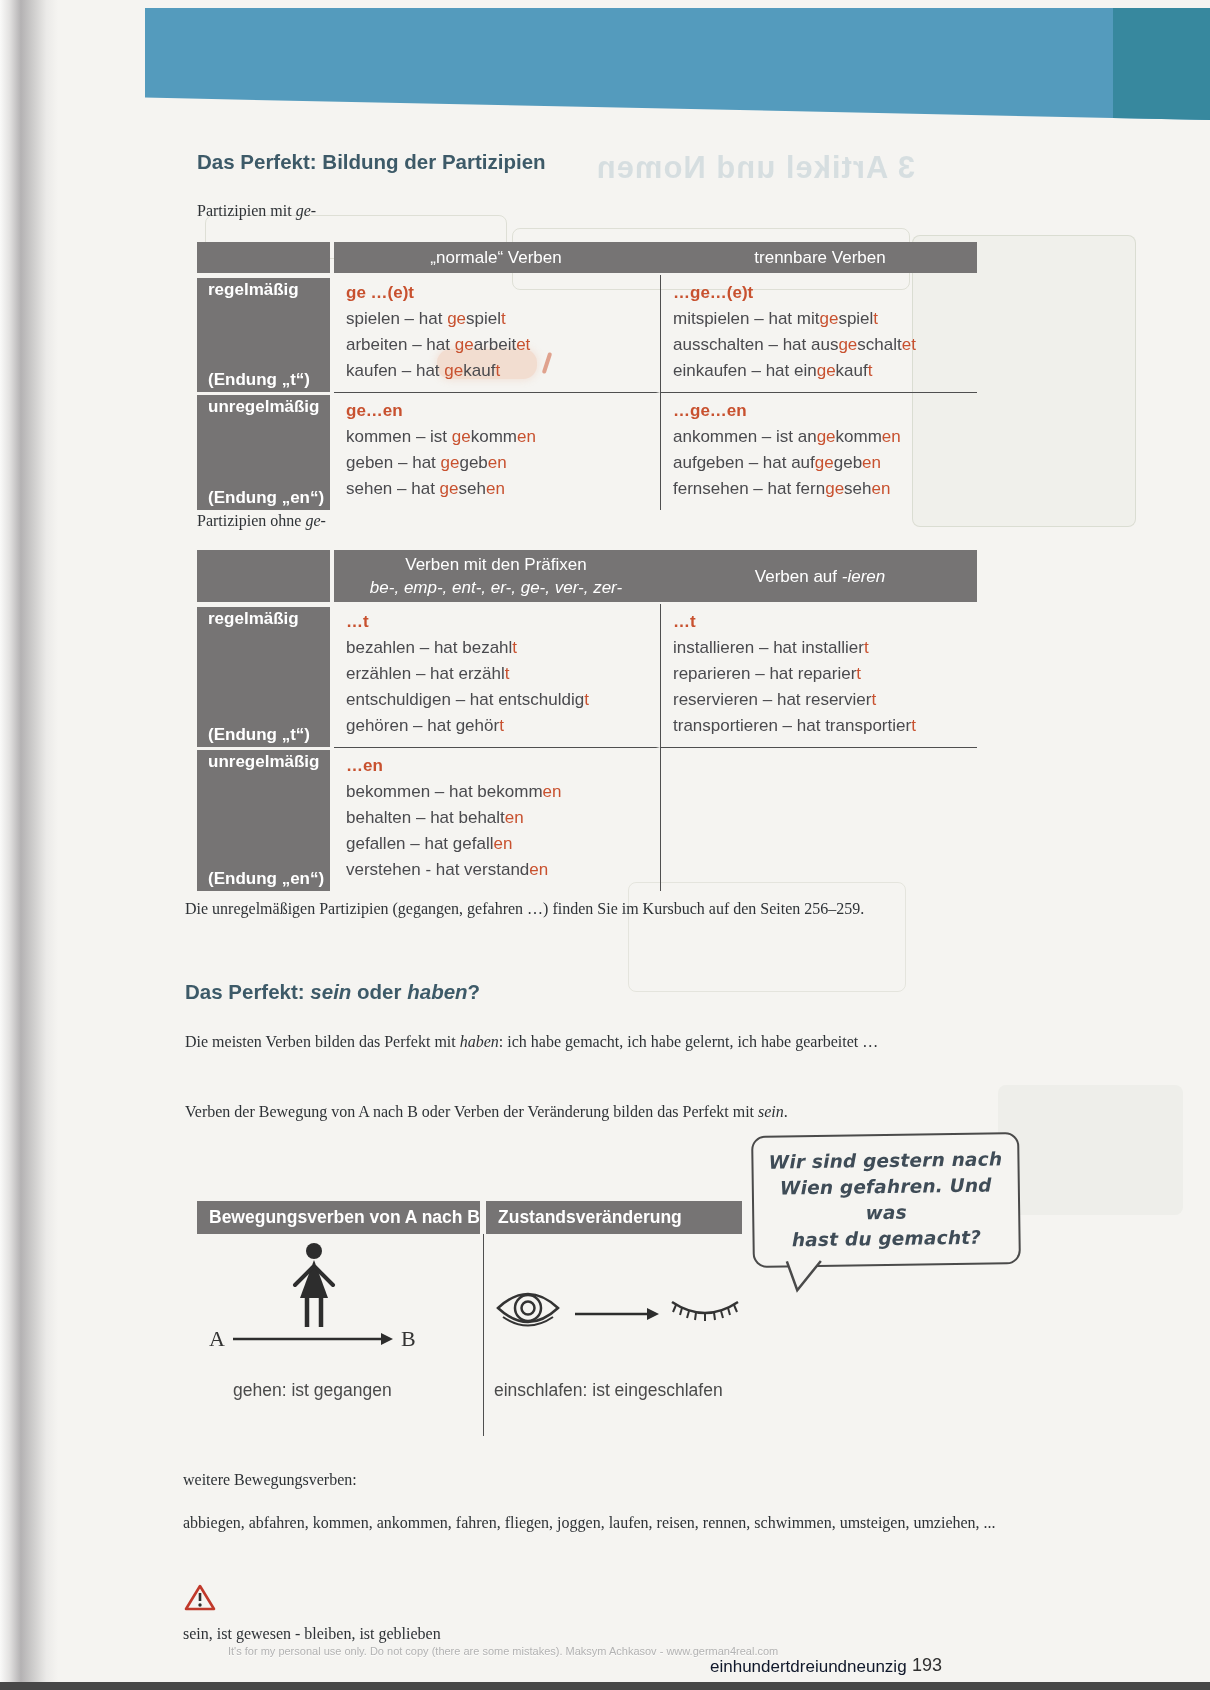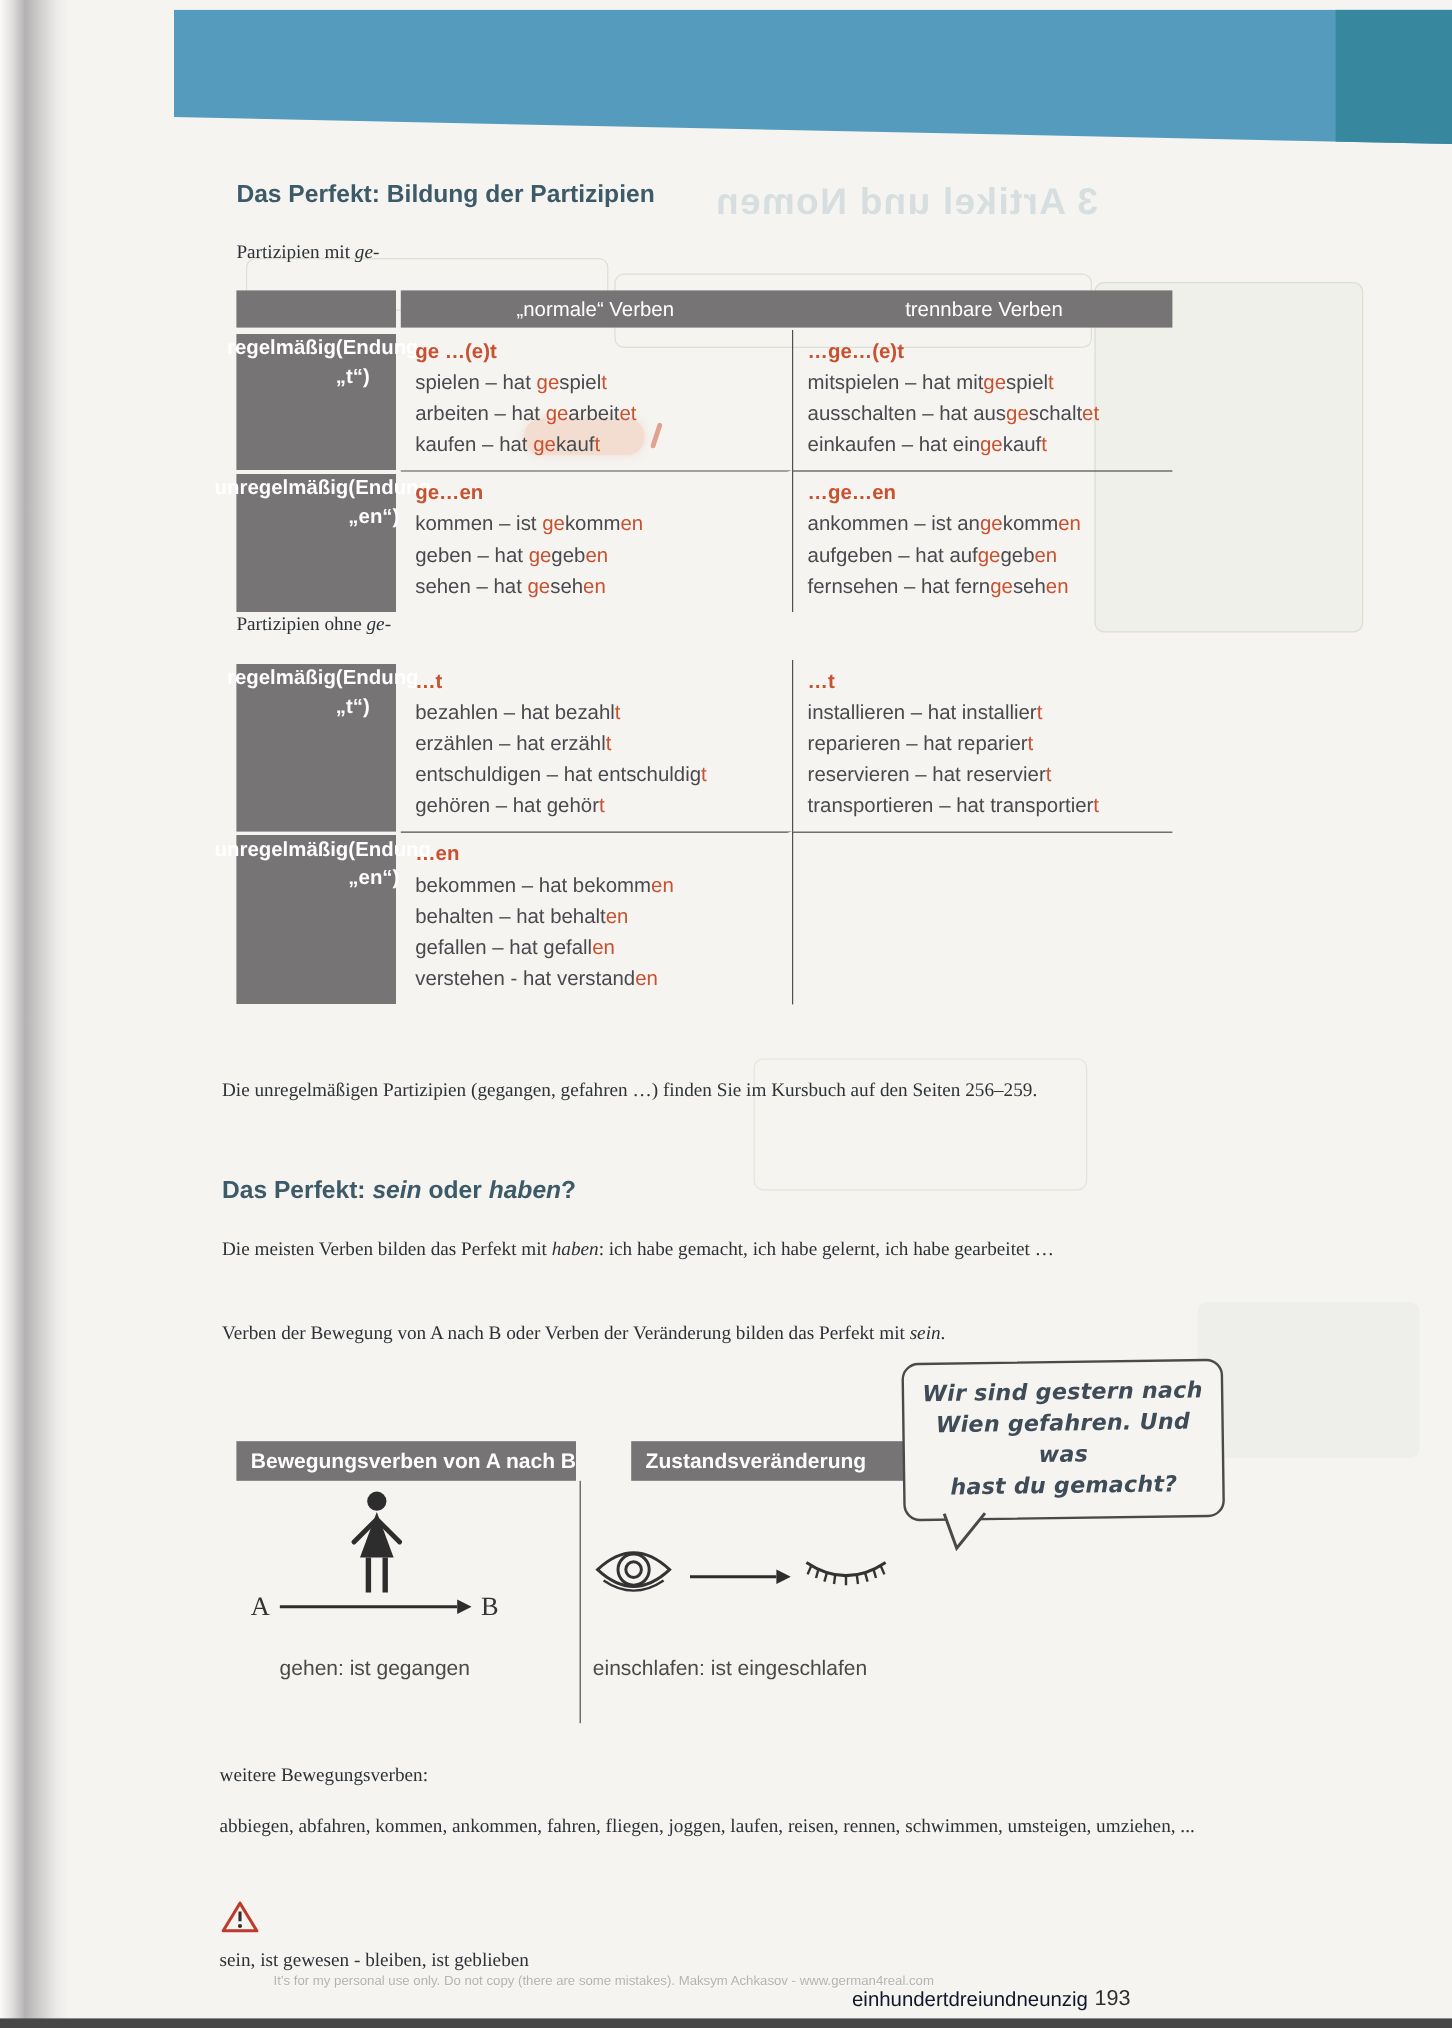--- a/index.html
+++ b/index.html
@@ -47,38 +47,38 @@
   .warn-row{position:absolute;left:183px;top:1580px;display:flex;align-items:flex-start;gap:10px;}
   .warn-row .wtext{font-family:"Liberation Serif",serif;color:var(--serif-ink);font-size:20px;line-height:30px;}
   .warn-icon{margin-top:3px;flex:none;}
 
   
   .ptable{position:absolute;left:197px;width:780px;font-size:17px;color:var(--ink);}
   .pt1{top:242px;} .pt2{top:550px;}
   .trow{display:flex;align-items:stretch;}
   .thead{margin-bottom:2px;}
   .tlabel{width:137px;border-right:4px solid transparent;background:var(--gray);
-    background-clip:padding-box;color:#fff;font-weight:bold;display:flex;flex-direction:row;
-    justify-content:center;padding-left:11px;box-sizing:border-box;line-height:24px;}
+    background-clip:padding-box;color:#fff;font-weight:bold;display:flex;flex-direction:column;
+    justify-content:space-between;padding-left:11px;box-sizing:border-box;line-height:24px;}
   .tbody .tlabel{border-top:3px solid transparent;}
   .tcol{box-sizing:border-box;}
   .c0{width:326px;border-right:4px solid transparent;background-clip:padding-box;padding:5px 10px 8px 12px;}
   .c1{flex:1;padding:5px 10px 8px 12px;}
   .thead .tcol{background:var(--gray);color:#fff;font-weight:normal;display:flex;flex-direction:column;
     justify-content:center;line-height:23px;min-height:31px;padding-top:3px;padding-bottom:3px;text-align:center;}
   .thead .c1{border-left:1px solid transparent;}
   .tbody .c1{border-left:1px solid var(--rule);}
   .tsep{border-top:1px solid var(--rule);}
   .pattern{color:var(--accent);font-weight:bold;line-height:26px;}
   .ex{line-height:26px;}
   .hl{color:var(--accent);}
 
   
   .mtable{position:absolute;left:197px;top:1201px;width:780px;color:var(--ink);}
-  .m-heads{display:flex;gap:40px;}
+  .m-heads{display:flex;}
   .m-h{background:var(--gray);color:#fff;font-weight:bold;font-size:17.5px;height:33px;
     line-height:33px;padding-left:12px;box-sizing:border-box;}
   .m-h1{width:283px;margin-right:6px;}
   .m-h2{width:256px;}
   .m-body{display:flex;height:202px;}
   .m-left{position:relative;width:286px;border-right:1px solid var(--rule);}
   .m-right{position:relative;flex:1;}
   .m-person{position:absolute;left:90px;top:8px;}
   .m-ab{position:absolute;left:12px;top:92px;display:flex;align-items:center;gap:8px;}
   .m-ab .ltr{font-family:"Liberation Serif",serif;font-size:22px;color:#333;}
@@ -168,20 +168,30 @@
           <div class="ex">ankommen – ist an<span class="hl">ge</span>komm<span class="hl">en</span></div>
           <div class="ex">aufgeben – hat auf<span class="hl">ge</span>geb<span class="hl">en</span></div>
           <div class="ex">fernsehen – hat fern<span class="hl">ge</span>seh<span class="hl">en</span></div>
         </div>
       </div>
     </div>
 
   <p class="serif intro2">Partizipien ohne <em>ge-</em></p>
 
   <div class="ptable pt2">
+      <div class="trow thead">
+        <div class="tlabel"></div>
+        <div class="tcol th c0">
+          <div>Verben mit den Präfixen</div>
+          <div><em>be-, emp-, ent-, er-, ge-, ver-, zer-</em></div>
+        </div>
+        <div class="tcol th c1">
+          <div>Verben auf <em>-ieren</em></div>
+        </div>
+      </div>
       <div class="trow tbody">
         <div class="tlabel">
           <div>regelmäßig</div>
           <div>(Endung „t“)</div>
         </div>
         <div class="tcol c0">
           <div class="pattern">…t</div>
           <div class="ex">bezahlen – hat bezahl<span class="hl">t</span></div>
           <div class="ex">erzählen – hat erzähl<span class="hl">t</span></div>
           <div class="ex">entschuldigen – hat entschuldig<span class="hl">t</span></div>

